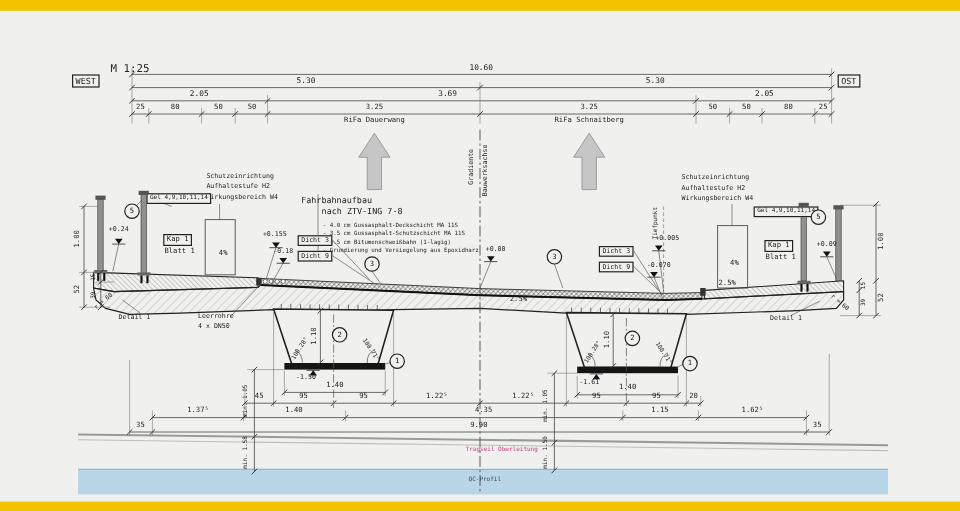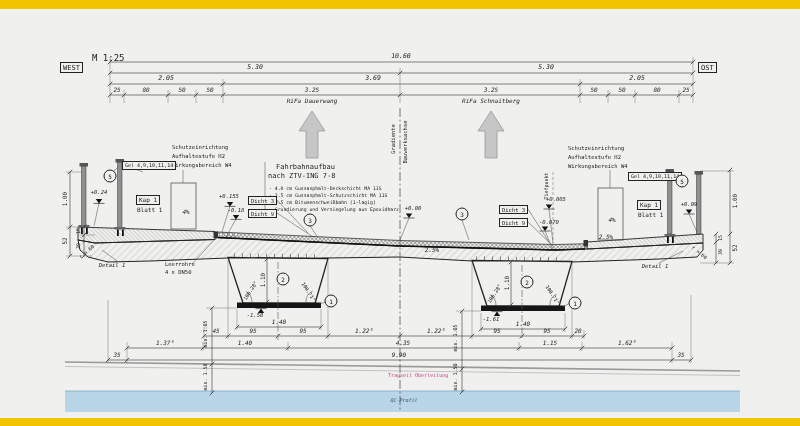--- a/index.html
+++ b/index.html
@@ -3,21 +3,21 @@
 <meta charset="utf-8">
 <style>
   html,body{margin:0;padding:0;background:#e8e8e6;}
   .stage{position:relative;width:800px;height:426px;background:#f0f0ee;overflow:hidden;
          font-family:"DejaVu Sans Mono",monospace;}
   .bar{position:absolute;left:0;width:800px;background:#f2c400;}
   .bar.top{top:0;height:9px}
   .bar.bot{bottom:0;height:8px}
   svg.draw{position:absolute;left:0;top:0}
   .lbl{position:absolute;white-space:nowrap;color:#1c1c1c;font-size:6.5px;line-height:1.15;}
-  .c{transform:translate(-50%,-50%);font-style:italic;}
+  .c{transform:translate(-50%,-50%);}
   .rc{transform:translate(-50%,-50%) rotate(-90deg);}
   .s48{font-size:4.8px}.s5{font-size:5px}.s55{font-size:5.5px}.s6{font-size:6px}.s7{font-size:7px}
   .bx{border:0.9px solid #222;padding:0.5px 2px;background:rgba(240,240,238,.92);}
   .circ{position:absolute;width:11px;height:11px;border:0.9px solid #222;border-radius:50%;
         background:#f0f0ee;display:flex;align-items:center;justify-content:center;
         font-size:6px;color:#111;transform:translate(-50%,-50%);}
   .title{position:absolute;left:92px;top:16px;font-size:15px;letter-spacing:.5px;color:#161616;}
   .mscale{position:absolute;left:92px;top:38px;font-size:9px;color:#222;margin-top:15px;}
   .magenta{color:#c23f7e;}
   .water-t{color:#3a4a58;}
@@ -329,21 +329,21 @@
   <div class="lbl c s6" style="left:622px;top:90px">50</div>
   <div class="lbl c s6" style="left:657px;top:90px">80</div>
   <div class="lbl c s6" style="left:686px;top:90px">25</div>
   <div class="lbl c s6" style="left:312px;top:101px">RiFa Dauerwang</div>
   <div class="lbl c s6" style="left:491px;top:101px">RiFa Schnaitberg</div>
 
   <div class="lbl rc s55" style="left:393px;top:139px">Gradiente</div>
   <div class="lbl rc s55" style="left:405px;top:142px">Bauwerksachse</div>
   <div class="lbl rc s5" style="left:547px;top:186px">Tiefpunkt</div>
 
-  <div class="lbl s7" style="left:276px;top:163px">Fahrbahnaufbau</div>
+  <div class="lbl s7" style="left:251px;top:163px">Fahrbahnaufbau</div>
   <div class="lbl s7" style="left:268px;top:172px">nach ZTV-ING 7-8</div>
   <div class="lbl s48" style="left:269px;top:186px">- 4.0 cm Gussasphalt-Deckschicht MA 11S</div>
   <div class="lbl s48" style="left:269px;top:193px">- 3.5 cm Gussasphalt-Schutzschicht MA 11S</div>
   <div class="lbl s48" style="left:269px;top:200px">- 0.5 cm Bitumenschweißbahn (1-lagig)</div>
   <div class="lbl s48" style="left:269px;top:207px">- Grundierung und Versiegelung aus Epoxidharz</div>
 
   <div class="lbl s55" style="left:172px;top:144px">Schutzeinrichtung</div>
   <div class="lbl s55" style="left:172px;top:153px">Aufhaltestufe H2</div>
   <div class="lbl s55" style="left:172px;top:162px">Wirkungsbereich W4</div>
   <div class="lbl s55" style="left:568px;top:145px">Schutzeinrichtung</div>

